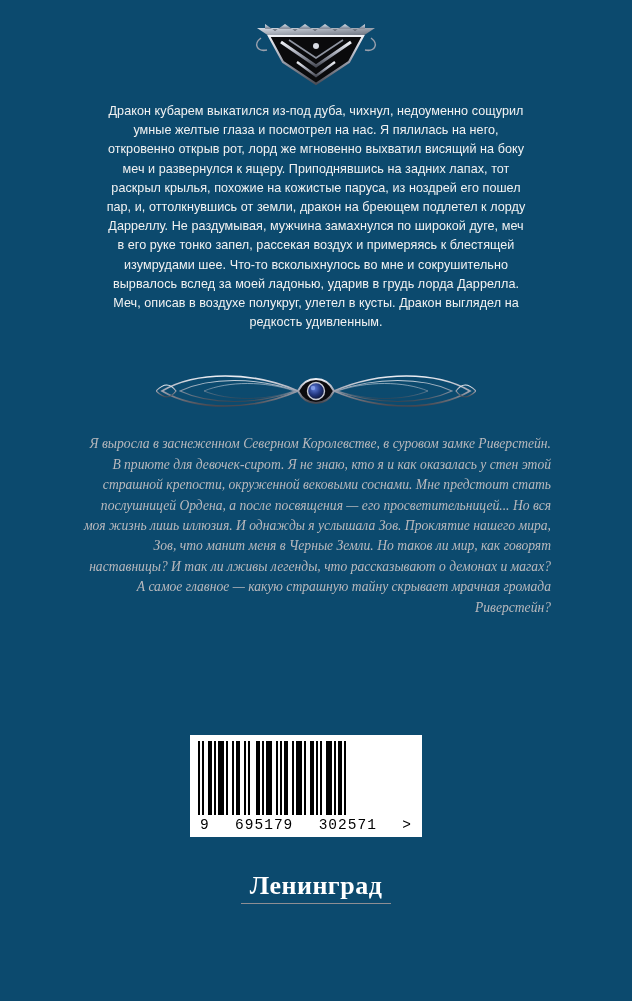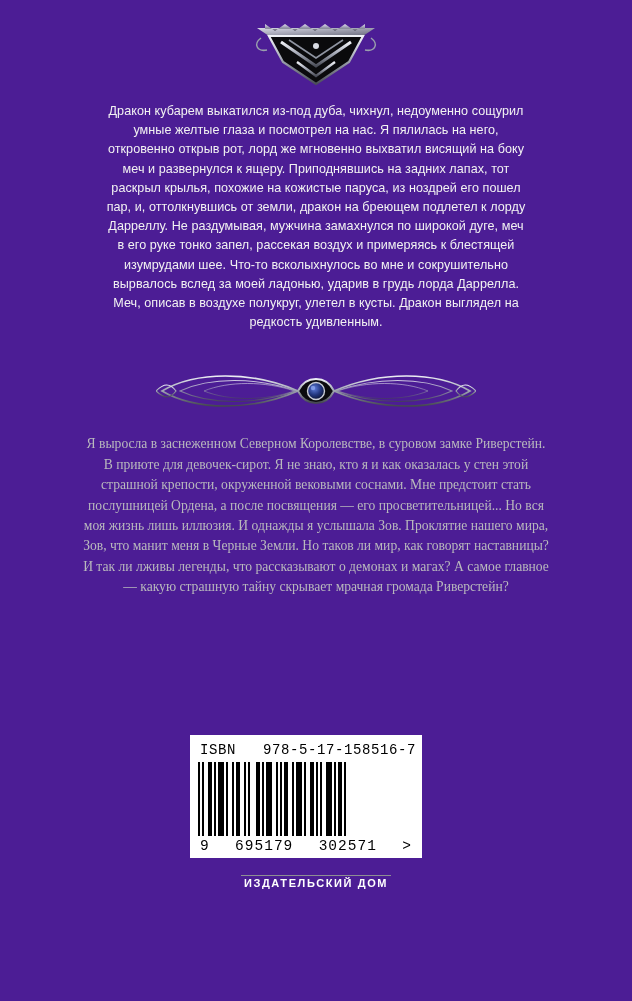--- a/index.html
+++ b/index.html
@@ -11,21 +11,21 @@
     width: 632px;
     height: 1001px;
     overflow: hidden;
     font-family: "Liberation Sans", sans-serif;
     color: #ffffff;
   }
   .cover {
     position: relative;
     width: 632px;
     height: 1001px;
-    background: #4c1d95;
+    background: #0c4a6e;
     box-sizing: border-box;
     overflow: hidden;
   }
 
   
   .top-emblem {
     width: 632px;
     height: 86px;
     padding-top: 22px;
     display: flex;
@@ -54,22 +54,23 @@
     display: flex;
     align-items: center;
     justify-content: center;
   }
   .divider svg { display: block; }
 
   
   .blurb {
     margin: 6px auto 0;
     width: 470px;
-    text-align: center;
+    text-align: right;
     font-family: "Liberation Serif", serif;
+    font-style: italic;
     font-size: 13.6px;
     line-height: 20.4px;
     color: #b9b9bd;
   }
 
   
   .barcode-wrap {
     position: absolute;
     left: 190px;
     top: 735px;
@@ -201,25 +202,20 @@
       <path d="M142 24 C150 8, 170 8, 178 24 C170 40, 150 40, 142 24 Z" fill="#0b0b0e" stroke="url(#dgrad)" stroke-width="2"></path>
       <circle cx="160" cy="24" r="8.5" fill="url(#gem)" stroke="#c9ccd6" stroke-width="1.4"></circle>
       <circle cx="157" cy="21" r="2.2" fill="#8fa8ef" opacity="0.75"></circle>
     </svg>
   </div>
 
   <p class="blurb">Я выросла в заснеженном Северном Королевстве, в суровом замке Риверстейн. В приюте для девочек-сирот. Я не знаю, кто я и как оказалась у стен этой страшной крепости, окруженной вековыми соснами. Мне предстоит стать послушницей Ордена, а после посвящения — его просветительницей...
 Но вся моя жизнь лишь иллюзия. И однажды я услышала Зов. Проклятие нашего мира, Зов, что манит меня в Черные Земли. Но таков ли мир, как говорят наставницы? И так ли лживы легенды, что рассказывают о демонах и магах? А самое главное — какую страшную тайну скрывает мрачная громада Риверстейн?</p>
 
   <div class="barcode-wrap">
-    <div class="isbn-line">
-      <span>ISBN</span>
-      <span>&nbsp;</span>
-      <span>978-5-17-158516-7</span>
-    </div>
     <div class="bars">
       <span style="width:2px"></span>
         <span style="width:2px;background:#fff"></span>
       <span style="width:2px"></span>
         <span style="width:4px;background:#fff"></span>
       <span style="width:4px"></span>
         <span style="width:2px;background:#fff"></span>
       <span style="width:2px"></span>
         <span style="width:2px;background:#fff"></span>
       <span style="width:6px"></span>
@@ -268,17 +264,17 @@
     </div>
     <div class="digits">
       <span>9</span>
       <span>695179</span>
       <span>302571</span>
       <span>&gt;</span>
     </div>
   </div>
 
   <div class="publisher">
+    <div class="publisher-name">Ленинград</div>
     <div class="pub-rule"></div>
-    <div class="publisher-sub">ИЗДАТЕЛЬСКИЙ ДОМ</div>
   </div>
 
 </div>
 
 </body></html>

